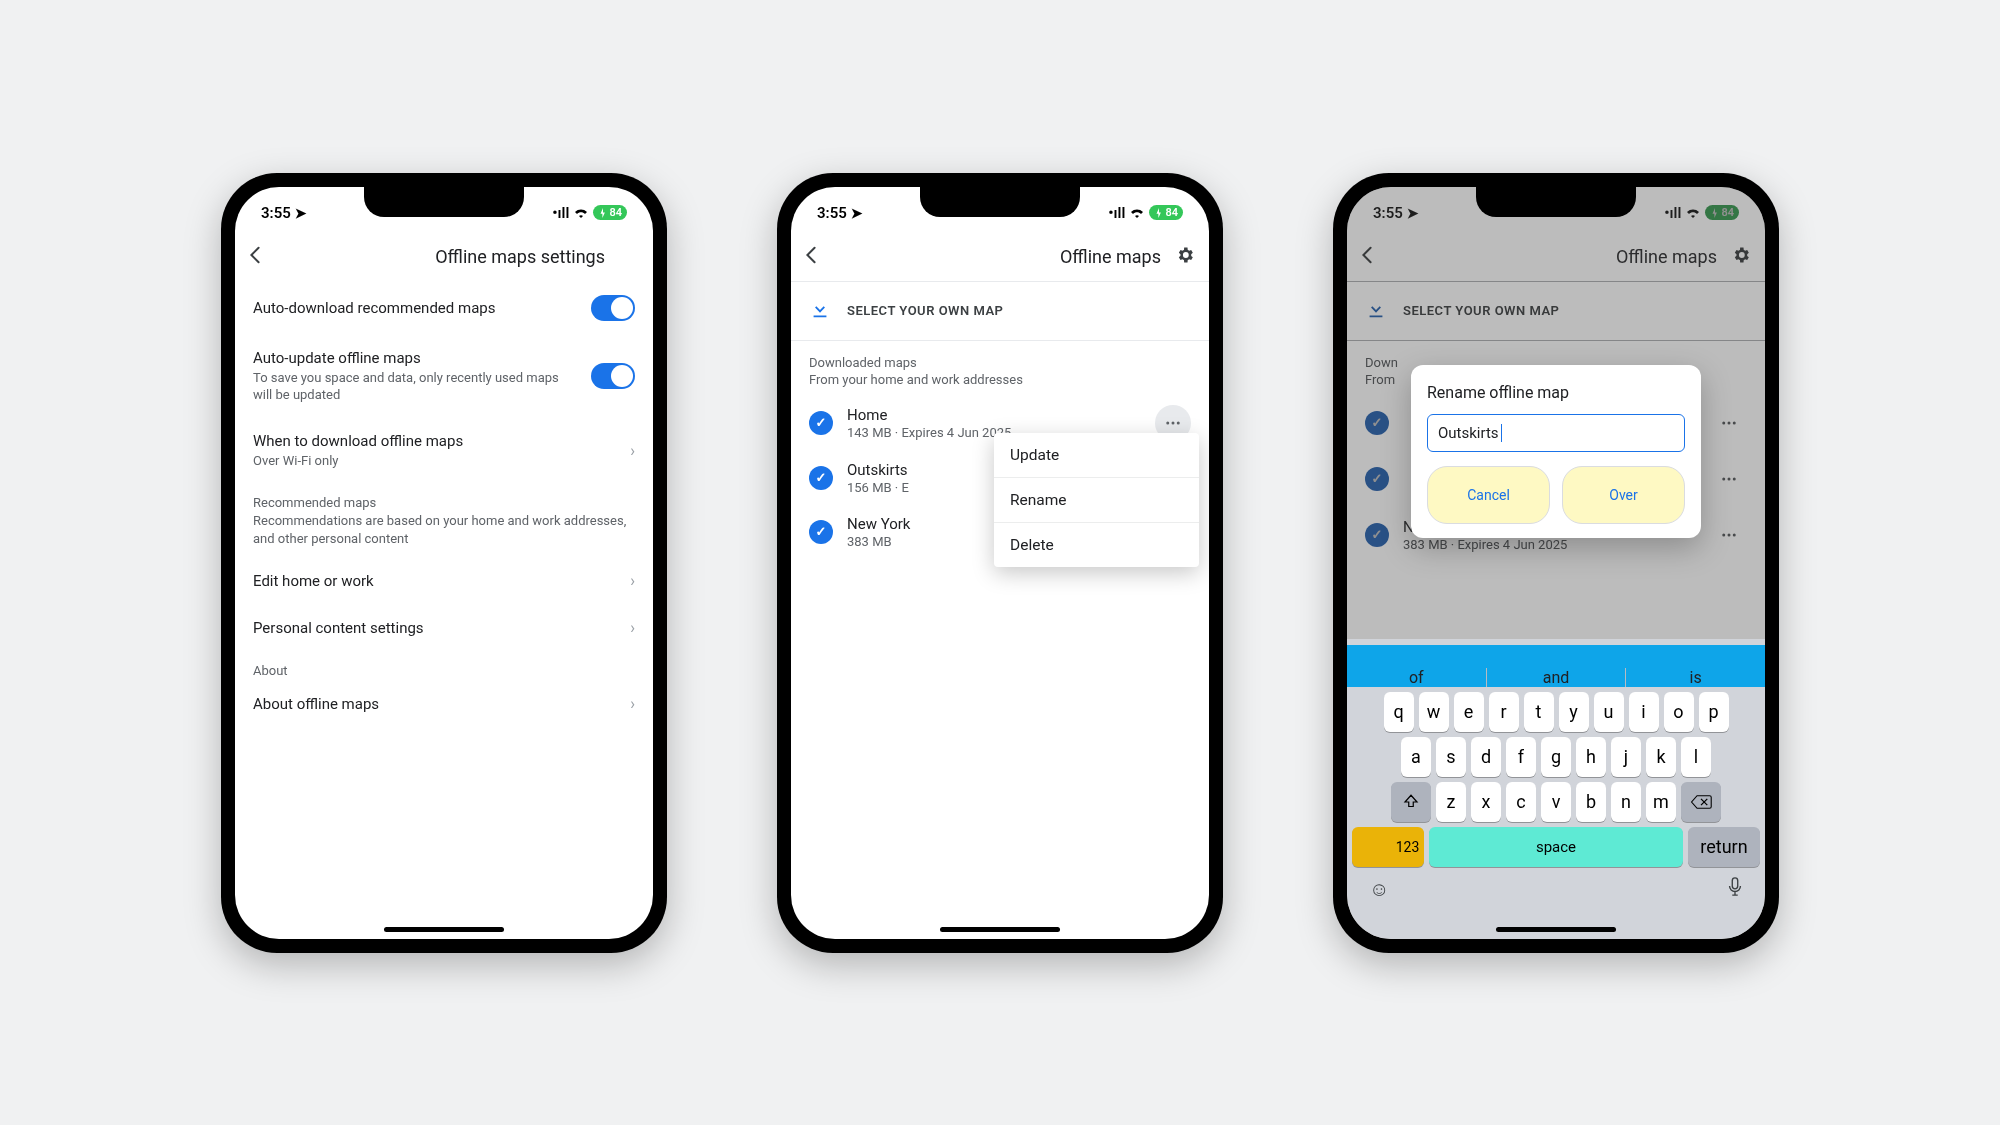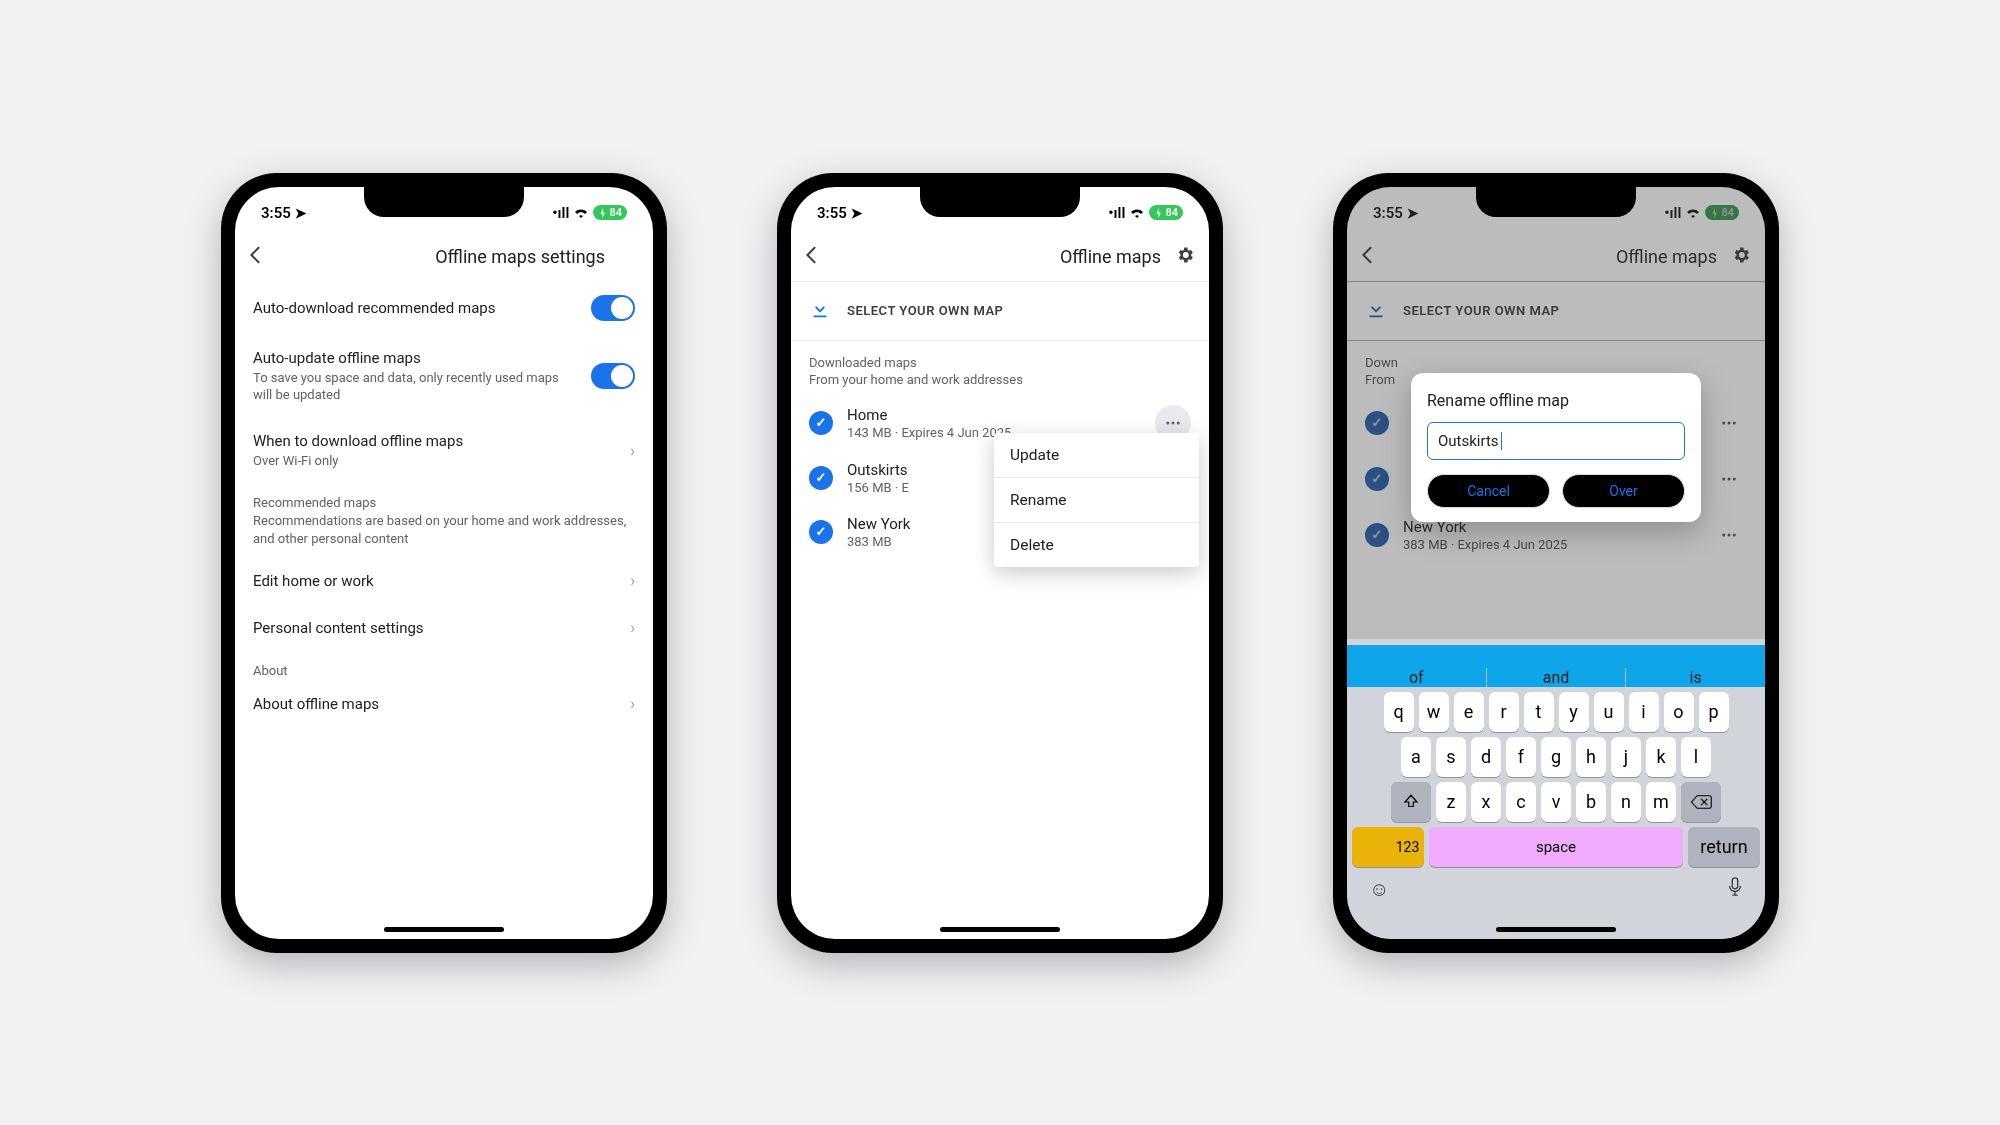--- a/index.html
+++ b/index.html
@@ -160,21 +160,21 @@
   
   .scrim {
     position:absolute; inset:0;
     background:rgba(80,80,80,.38);
     z-index:20;
   }
   .screen.dimmed .base-content { filter: none; }
   .dialog {
     position:absolute;
     left:50%; transform:translateX(-50%);
-    top:186px;
+    top:178px;
     width:290px;
     background:#fff;
     border-radius:12px;
     padding:18px 16px 14px;
     z-index:25;
     box-shadow: 0 10px 30px rgba(0,0,0,.25);
   }
   .dialog-title { font-size:16px; color:#202124; margin-bottom:12px;}
   .dialog-input {
     width:100%;
@@ -185,26 +185,26 @@
     color:#202124;
     outline:none;
   }
   .dialog-input .cursor { border-right:1.5px solid #1a73e8; padding-left:2px; animation:blink 1s infinite;}
   @keyframes blink { 50% { border-color:transparent;} }
   .dialog-buttons { display:flex; gap:12px; margin-top:14px; }
   .pill-btn {
     flex:1;
     border:1px solid #dadce0;
     border-radius:20px;
-    padding:8px 0;
+    padding:20px 0;
     text-align:center;
     font-size:14px;
     color:#1a73e8;
     cursor:pointer;
-    background:#000000;
+    background:#fef9c3;
   }
 
   .keyboard {
     position:absolute;
     left:0; right:0; bottom:0;
     height:300px;
     background:#d1d4da;
     z-index:26;
     padding-top:6px;
     border-radius: 0 0 44px 44px;
@@ -244,21 +244,21 @@
     background:#aeb3bd;
     max-width:40px;
   }
   .bottom-row {
     display:flex;
     gap:5px;
     padding:5px 5px 0;
   }
   .bottom-row .key { max-width:none; }
   .bottom-row .key.num { flex:0 0 72px; background:#eab308; font-size:14px;padding-left:39px;}
-  .bottom-row .key.space { flex:1; background:#f0abfc; font-size:15px;}
+  .bottom-row .key.space { flex:1; background:#5eead4; font-size:15px;}
   .bottom-row .key.ret { flex:0 0 72px; background:#aeb3bd; font-size:18px;}
   .kb-footer {
     display:flex;
     justify-content:space-between;
     padding:10px 22px 0;
     color:#3c4043;
     font-size:20px;
   }
   .home-ind {
     position:absolute;

